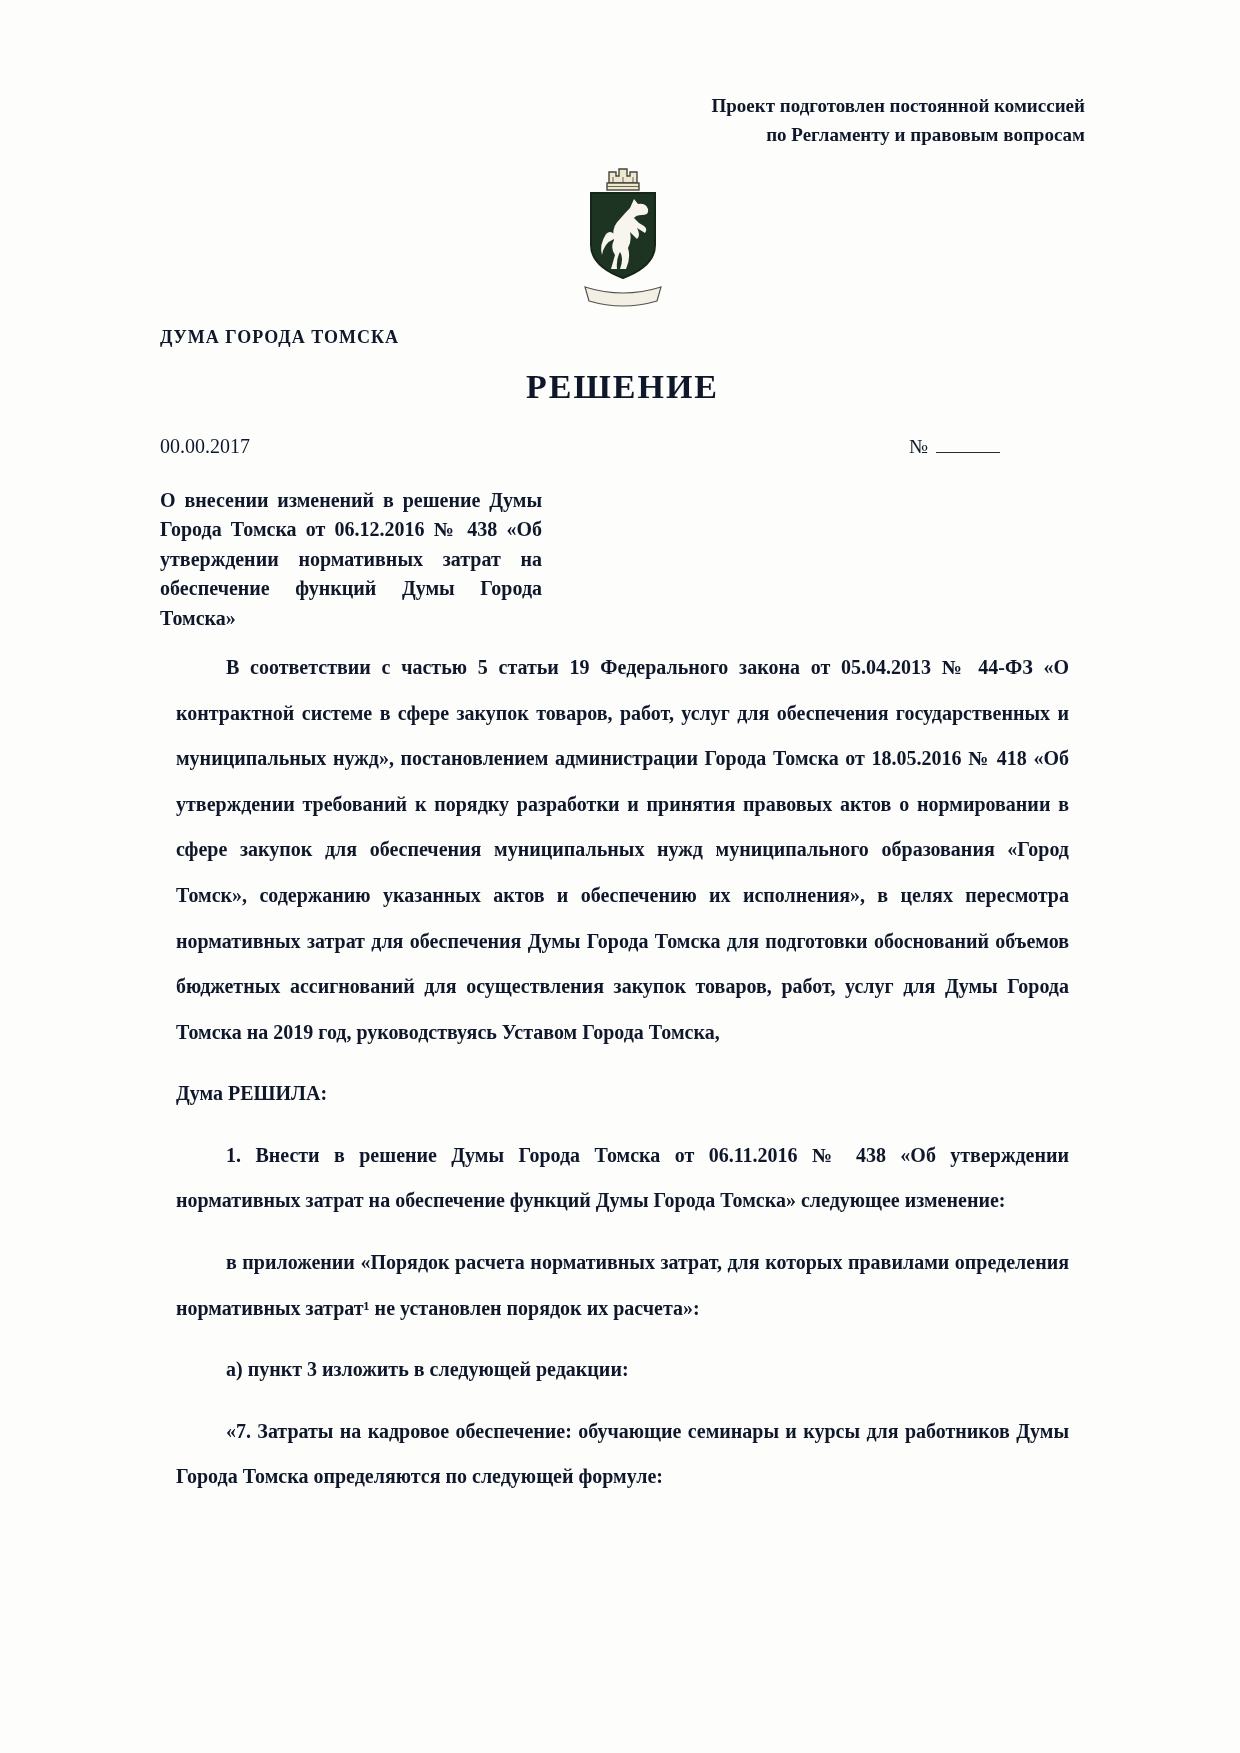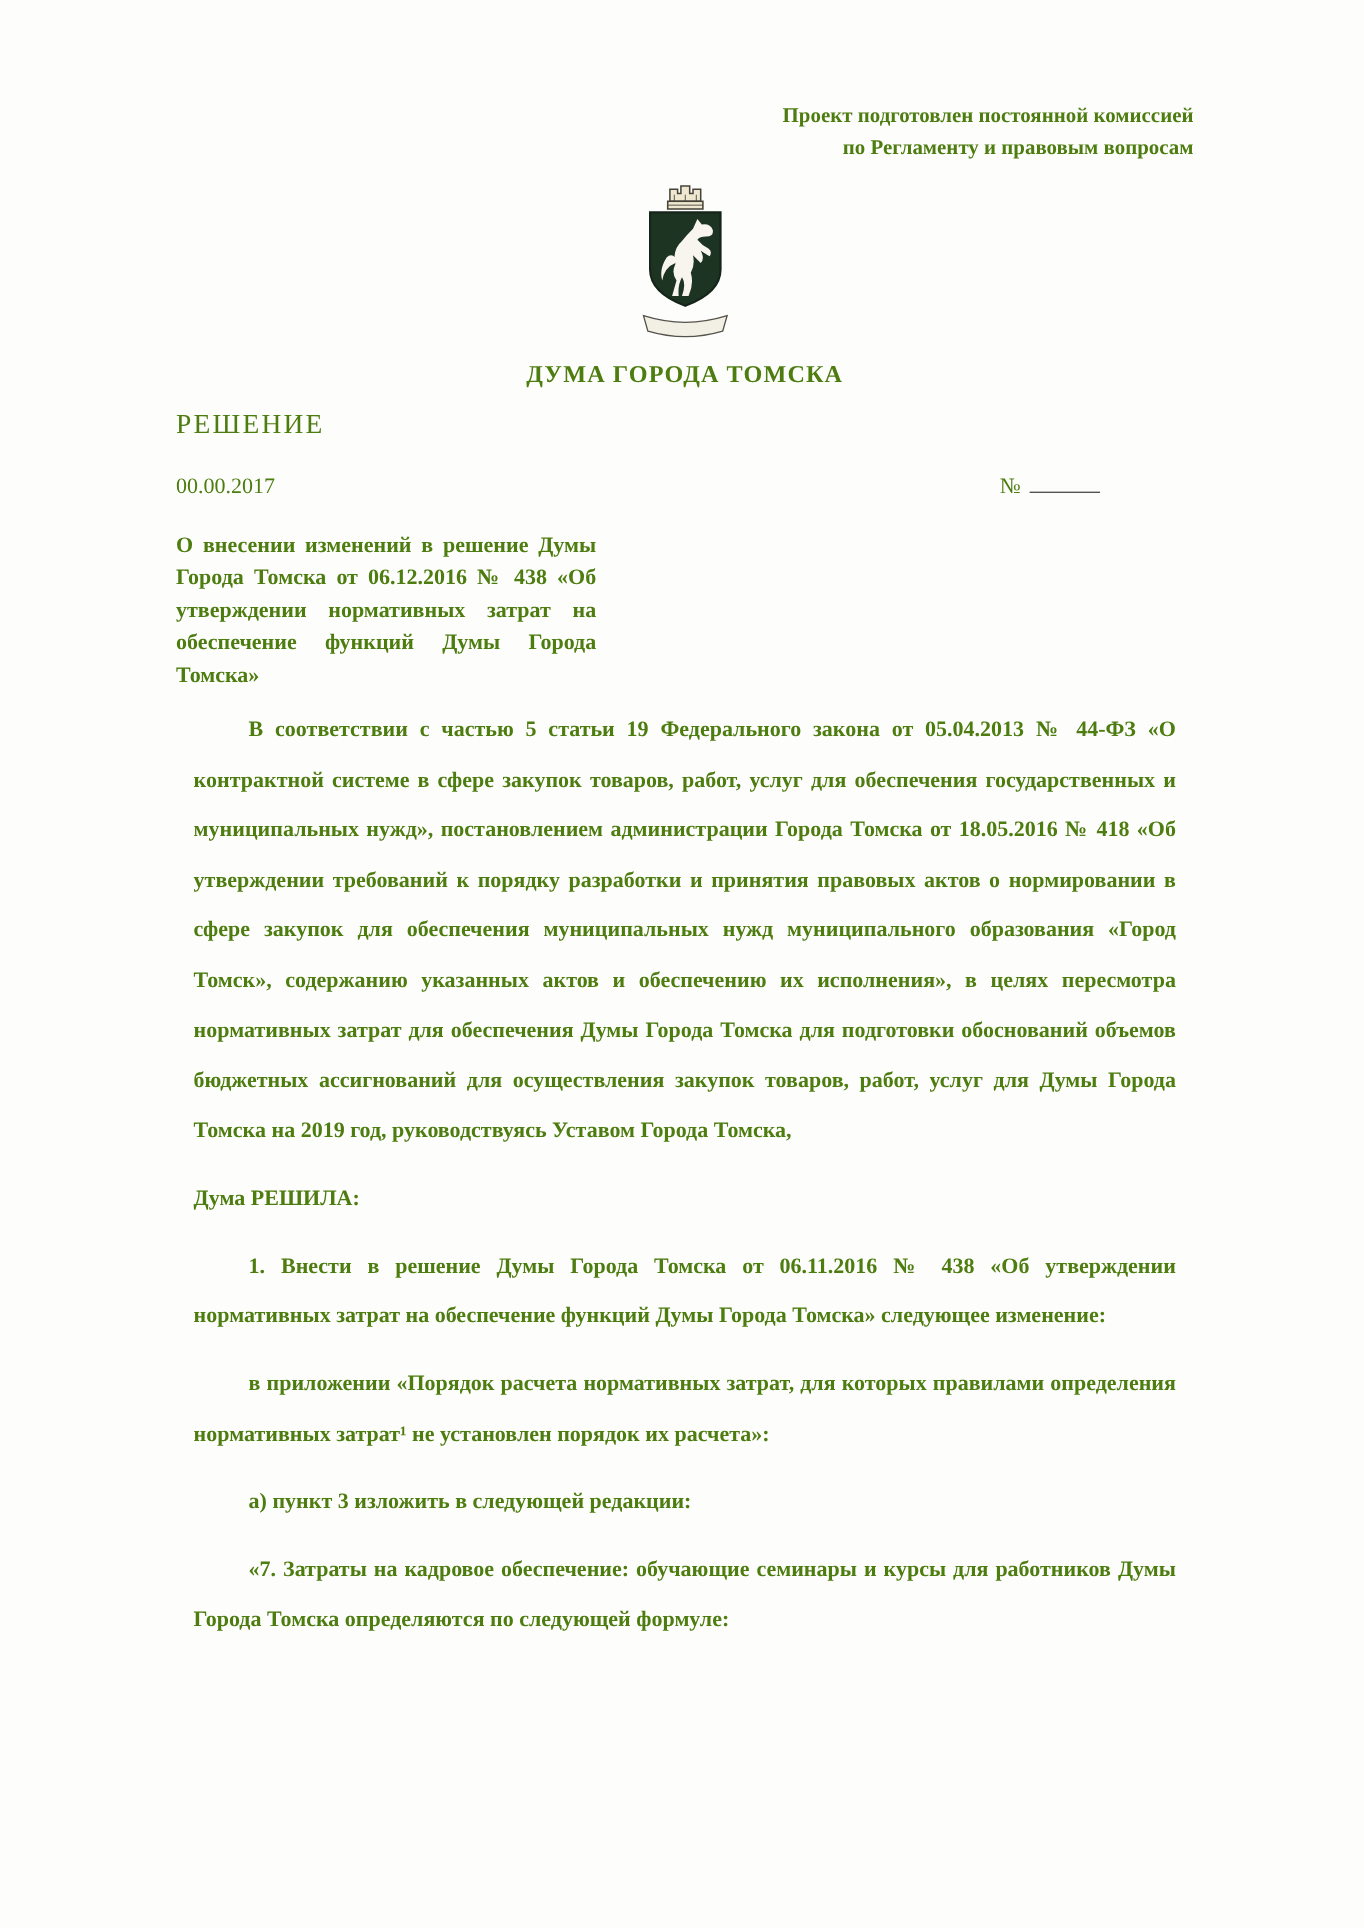--- a/index.html
+++ b/index.html
@@ -6,48 +6,49 @@
     margin: 0;
     padding: 0;
     background: #ffffff;
   }
   .page {
     position: relative;
     width: 1240px;
     min-height: 1753px;
     box-sizing: border-box;
     background: #fdfdfc;
-    color: #4d7c0f;
+    color: #0f172a;
     font-family: "Liberation Serif", serif;
     padding: 92px 155px 96px 160px;
     overflow: hidden;
   }
   .header-note {
     text-align: right;
     font-weight: bold;
     font-size: 19px;
     line-height: 1.5;
     margin-bottom: 14px;
   }
   .emblem-wrap {
     display: flex;
     justify-content: center;
     margin: 4px 0 2px 0;
   }
   .org-name {
     margin: 14px 0 0 0;
-    text-align: center;
-    font-size: 22px;
+    text-align: left;
+    font-size: 18px;
     font-weight: bold;
     letter-spacing: 1px;
   }
   .doc-type {
     margin: 20px 0 0 0;
-    font-size: 25px;
-    font-weight: normal;
+    text-align: center;
+    font-size: 34px;
+    font-weight: bold;
     letter-spacing: 2px;
   }
   .meta-row {
     display: flex;
     justify-content: space-between;
     align-items: flex-end;
     margin-top: 26px;
     font-size: 20px;
   }
   .num-wrap {

